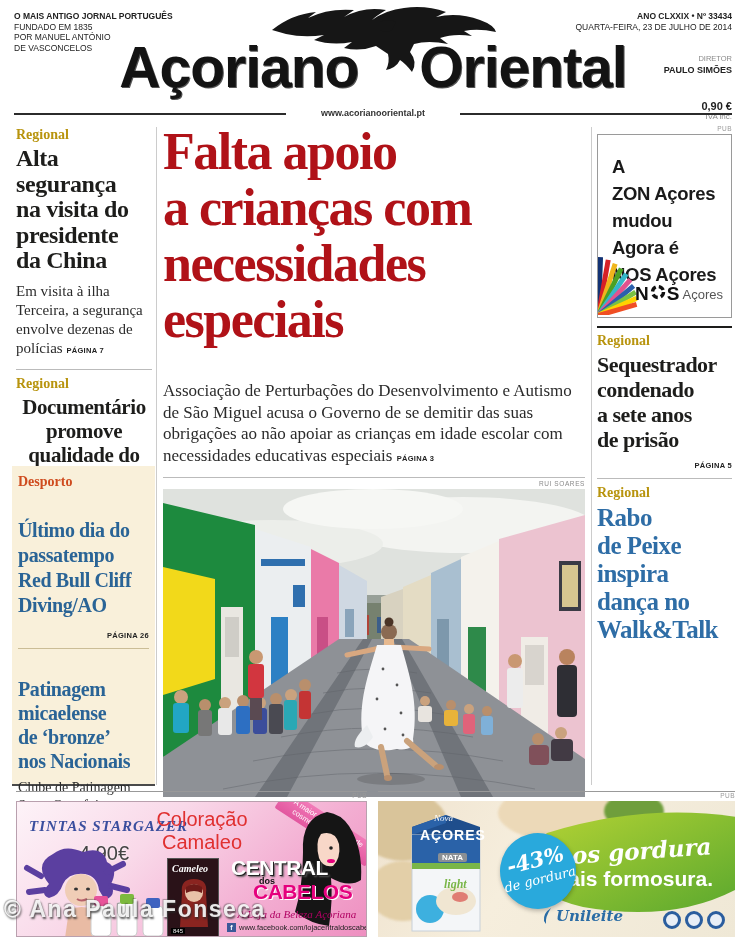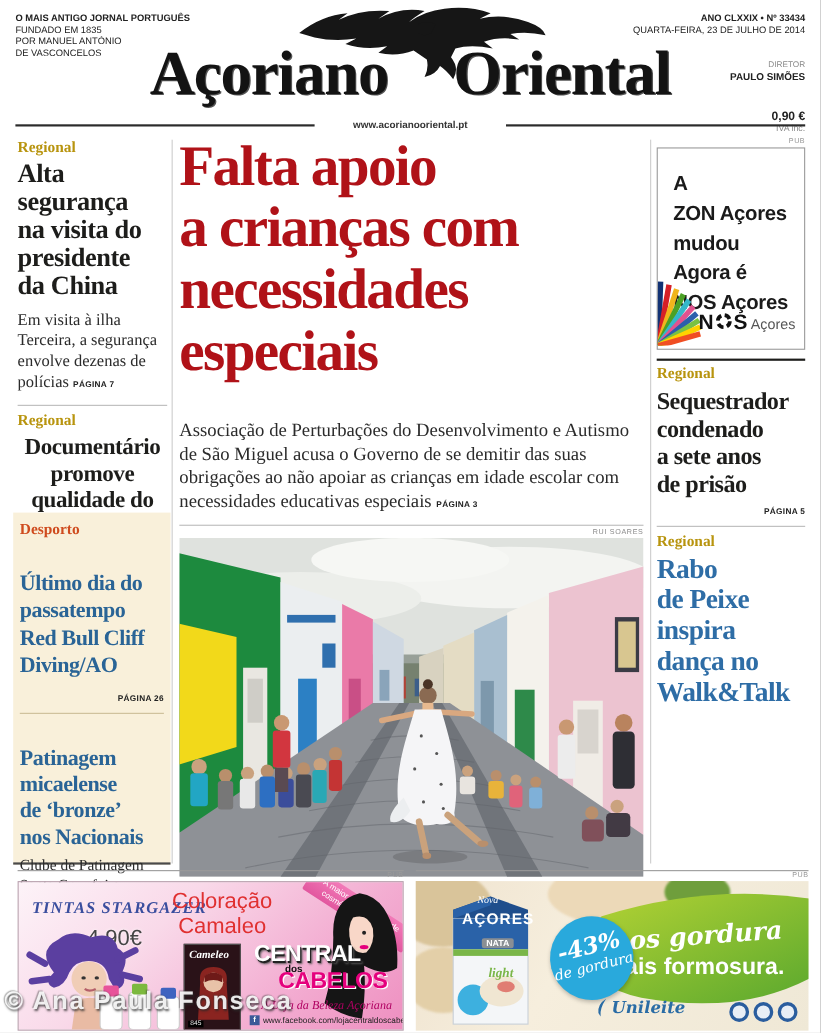--- a/index.html
+++ b/index.html
@@ -10,21 +10,21 @@
   .masthead { position:absolute; left:0; top:0; width:746px; height:108px; }
   .mast-left { position:absolute; left:14px; top:11px; width:170px; font-family:"Liberation Sans",sans-serif; font-size:8.5px; line-height:10.5px; color:#222; }
   .mast-left .b { font-weight:bold; }
   .mast-right { position:absolute; right:14px; top:11px; width:190px; text-align:right; font-family:"Liberation Sans",sans-serif; font-size:8.5px; line-height:10.5px; color:#222; }
   .issue { font-weight:bold; }
   .director-label { color:#8a8a8a; margin-top:22px; font-size:7.5px; }
   .director-name { font-weight:bold; font-size:9px; }
   .price { font-weight:bold; font-size:11px; margin-top:26px; }
   .price-note { color:#8a8a8a; font-size:8px; }
   .eagle { position:absolute; left:268px; top:0px; }
-  .nameplate { position:absolute; left:0; top:34px; width:746px; text-align:center; font-family:Liberation Serif, serif; font-weight:bold; font-size:57px; letter-spacing:-1px; word-spacing:46px; color:#131313; text-shadow:1px 1px 0 #555; }
+  .nameplate { position:absolute; left:0; top:34px; width:746px; text-align:center; font-family:Liberation Sans, sans-serif; font-weight:bold; font-size:57px; letter-spacing:-1px; word-spacing:46px; color:#131313; text-shadow:1px 1px 0 #555; }
   .urlbar { position:absolute; left:0; top:108px; width:746px; text-align:center; font-family:"Liberation Sans",sans-serif; font-size:9px; font-weight:bold; color:#333; }
   .urlbar .rule { position:absolute; top:5px; height:2px; background:#2b2b2b; width:272px; }
   .urlbar .rule.l { left:14px; } .urlbar .rule.r { right:14px; }
 
   
   .prelines { white-space:pre-line; }
   .kicker { font-weight:bold; font-size:14px; margin-bottom:3px; }
   .kicker-gold { color:#b8940e; }
   .kicker-orange { color:#cf4b1e; }
   .h-dark { color:#1d1d1b; }

